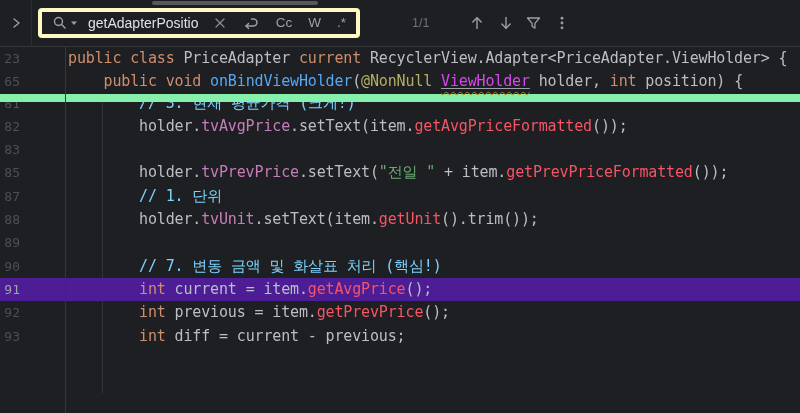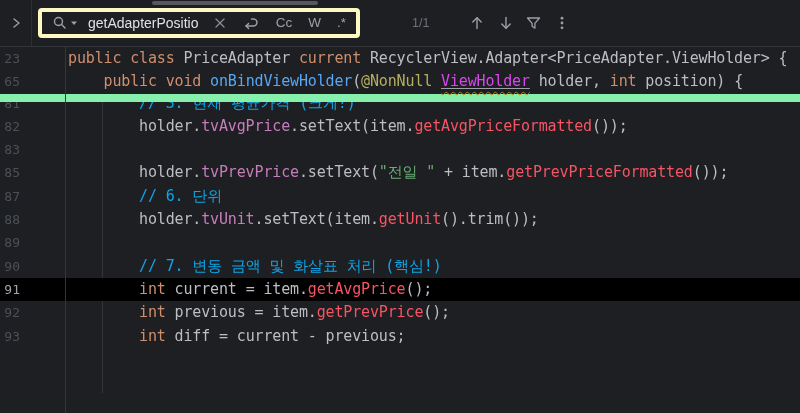--- a/index.html
+++ b/index.html
@@ -49,38 +49,38 @@
   
   .editor{position:relative;flex:1 1 auto;display:flex;flex-direction:column;overflow:hidden;}
   .gutter-sep{position:absolute;top:0;bottom:0;left:65px;width:1px;background:#33363b;z-index:2;}
   .indent-guide{position:absolute;top:49px;bottom:20px;left:102px;width:1px;background:#313439;z-index:0;}
   .sticky{flex:0 0 auto;border-bottom:8px solid #86efac;position:relative;z-index:1;background:#1e1f22;}
   .scroll{flex:1 1 auto;overflow:hidden;position:relative;}
   .row{
     display:flex;height:23.3px;line-height:23.3px;
     position:relative;z-index:1;white-space:pre;
   }
-  .row.current{background:#000000;}
+  .row.current{background:#4c1d95;}
   .row.partial{margin-top:-10px;}
   .gut{
     flex:0 0 65px;box-sizing:border-box;padding-right:45px;
     text-align:right;font-size:13px;color:#4b5059;letter-spacing:0;
   }
   .row.current .gut{color:#a1a3ab;}
   .code{
     flex:1 1 auto;padding-left:3px;
     font-size:15px;letter-spacing:-0.15px;color:#bcbec4;
   }
   .tok-def{color:#bcbec4;}
   .tok-kw{color:#cf8e6d;}
   .tok-fn{color:#56a8f5;}
   .tok-ann{color:#b3ae60;}
   .tok-field{color:#c77dbb;}
   .tok-str{color:#6aab73;}
-  .tok-com{color:#0ea5e9;margin-top:15px;}
+  .tok-com{color:#7dd3fc;margin-top:15px;}
   .tok-err{color:#f75464;}
   .squig{text-decoration:underline wavy #b3881f;text-decoration-thickness:1px;text-underline-offset:5px;}
   .uline{text-decoration:underline solid #9ca0a6;text-decoration-thickness:1px;text-underline-offset:2px;color:#d946ef;}
   svg{display:block;}
 </style>
 </head>
 <body>
 
 <div class="findbar">
   <div class="top-thumb"></div>
@@ -158,21 +158,21 @@
   <div class="indent-guide"></div>
   <div class="sticky" id="sticky-rows">
       <div class="row"><span class="gut">23</span><span class="code"><span class="tok-kw">public class </span><span class="tok-def">PriceAdapter </span><span class="tok-kw">current </span><span class="tok-def">RecyclerView.Adapter&lt;PriceAdapter.ViewHolder&gt; {</span></span></div>
       <div class="row"><span class="gut">65</span><span class="code"><span class="tok-def">    </span><span class="tok-kw">public void </span><span class="tok-fn">onBindViewHolder</span><span class="tok-def">(</span><span class="tok-ann">@NonNull </span><span class="squig"><span class="uline">ViewHolder</span></span><span class="tok-def"> holder, </span><span class="tok-kw">int</span><span class="tok-def"> position) {</span></span></div>
     </div>
   <div class="scroll" id="scroll-rows">
       <div class="row partial"><span class="gut">81</span><span class="code"><span class="tok-def">        </span><span class="tok-com">// 3. 현재 평균가격 (크게!)</span></span></div>
       <div class="row"><span class="gut">82</span><span class="code"><span class="tok-def">        holder.</span><span class="tok-field">tvAvgPrice</span><span class="tok-def">.setText(item.</span><span class="tok-err">getAvgPriceFormatted</span><span class="tok-def">());</span></span></div>
       <div class="row"><span class="gut">83</span><span class="code"></span></div>
       <div class="row"><span class="gut">85</span><span class="code"><span class="tok-def">        holder.</span><span class="tok-field">tvPrevPrice</span><span class="tok-def">.setText(</span><span class="tok-str">"전일 "</span><span class="tok-def"> + item.</span><span class="tok-err">getPrevPriceFormatted</span><span class="tok-def">());</span></span></div>
-      <div class="row"><span class="gut">87</span><span class="code"><span class="tok-def">        </span><span class="tok-com">// 6. 단위</span></span></div>
+      <div class="row"><span class="gut">87</span><span class="code"><span class="tok-def">        </span><span class="tok-com">// 1. 단위</span></span></div>
       <div class="row"><span class="gut">88</span><span class="code"><span class="tok-def">        holder.</span><span class="tok-field">tvUnit</span><span class="tok-def">.setText(item.</span><span class="tok-err">getUnit</span><span class="tok-def">().trim());</span></span></div>
       <div class="row"><span class="gut">89</span><span class="code"></span></div>
       <div class="row"><span class="gut">90</span><span class="code"><span class="tok-def">        </span><span class="tok-com">// 7. 변동 금액 및 화살표 처리 (핵심!)</span></span></div>
       <div class="row current"><span class="gut">91</span><span class="code"><span class="tok-def">        </span><span class="tok-kw">int</span><span class="tok-def"> current = item.</span><span class="tok-err">getAvgPrice</span><span class="tok-def">();</span></span></div>
       <div class="row"><span class="gut">92</span><span class="code"><span class="tok-def">        </span><span class="tok-kw">int</span><span class="tok-def"> previous = item.</span><span class="tok-err">getPrevPrice</span><span class="tok-def">();</span></span></div>
       <div class="row"><span class="gut">93</span><span class="code"><span class="tok-def">        </span><span class="tok-kw">int</span><span class="tok-def"> diff = current - previous;</span></span></div>
       <div class="row"><span class="code"></span></div>
     </div>
 </div>
 

